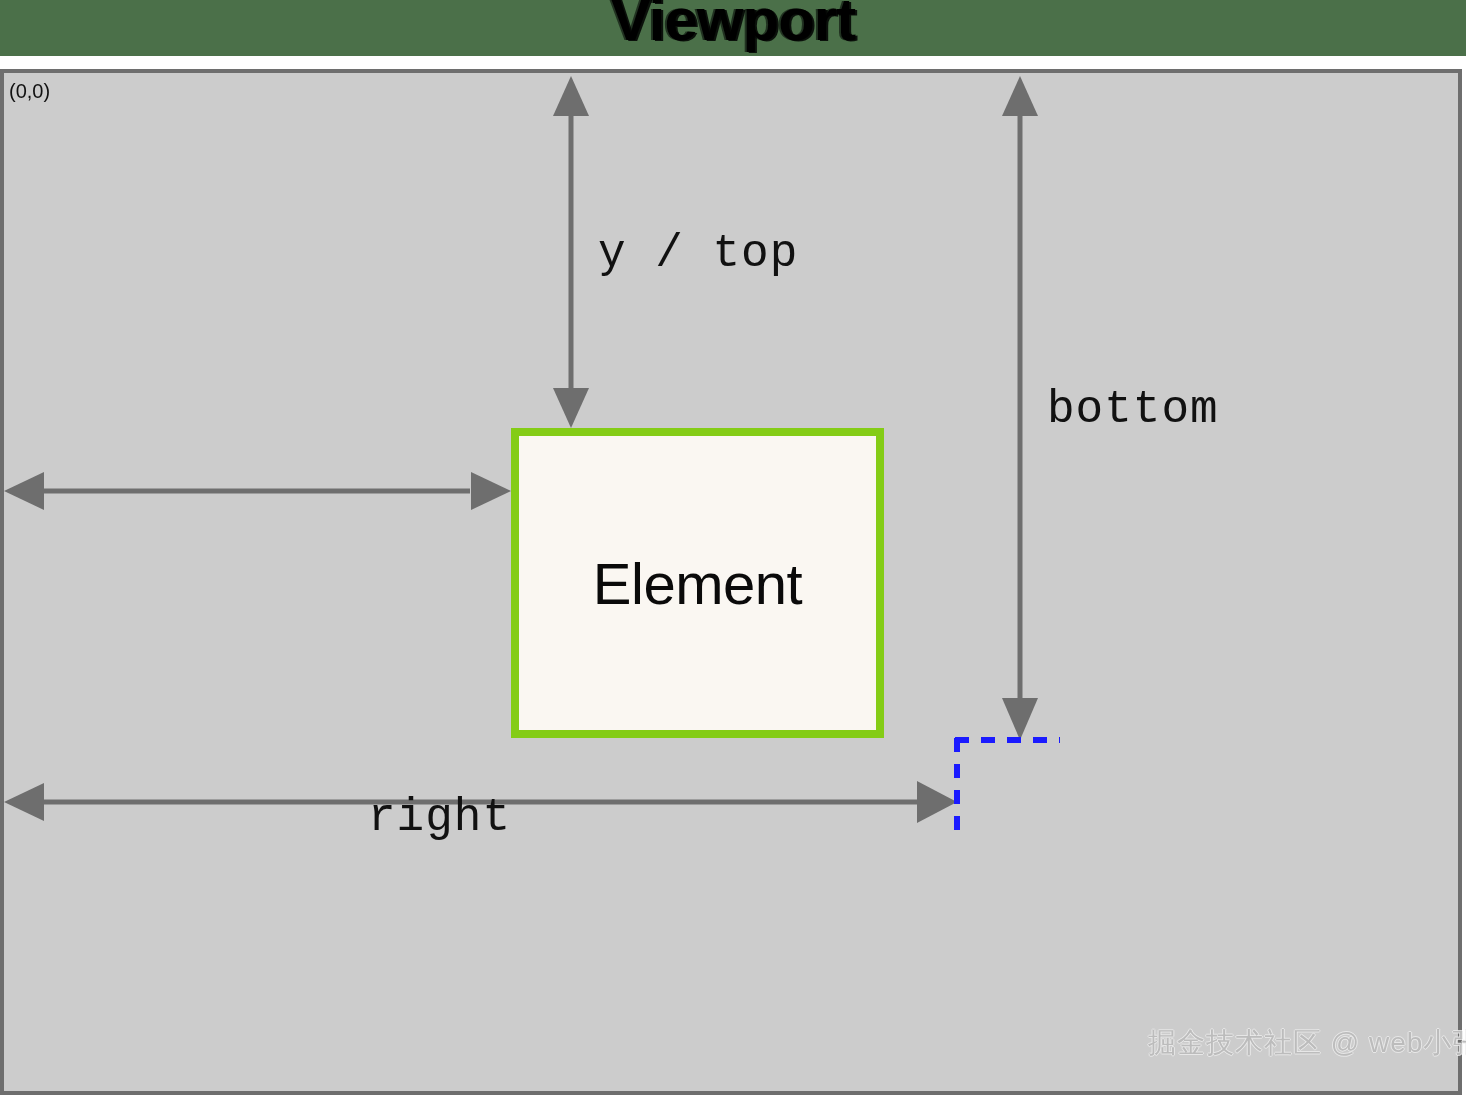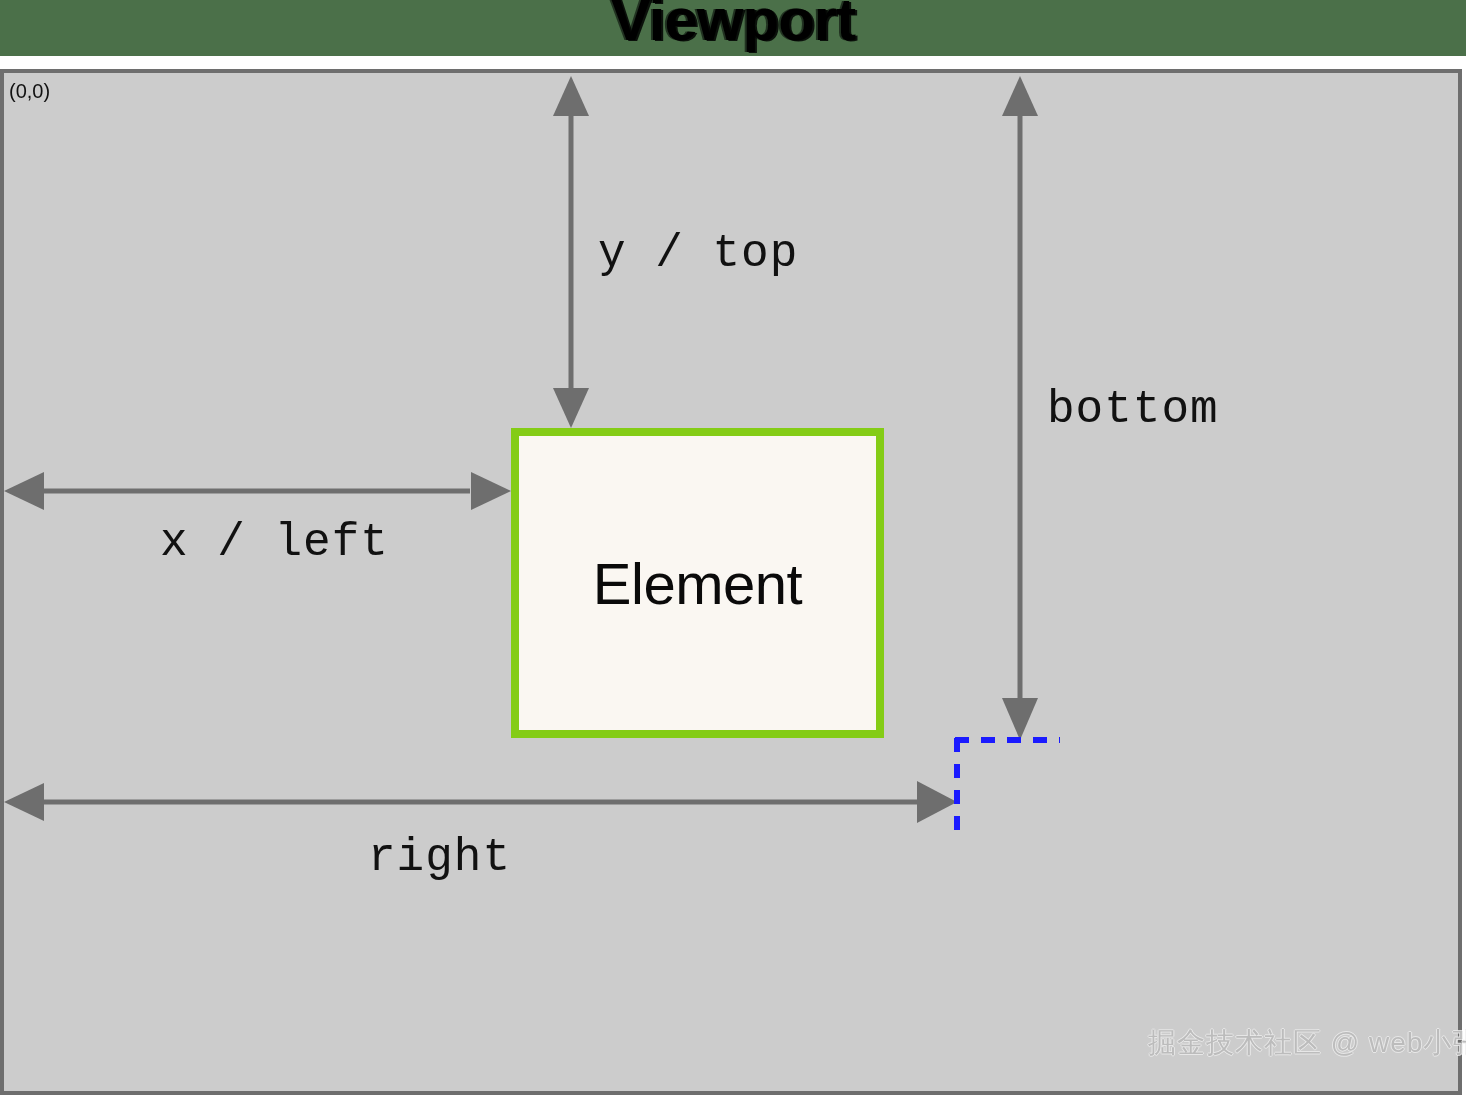--- a/index.html
+++ b/index.html
@@ -101,21 +101,21 @@
     position: absolute;
     font-family: "Liberation Mono", monospace;
     font-size: 46px;
     color: #111111;
     white-space: nowrap;
     letter-spacing: 1px;
   }
   .lbl-ytop   { left: 598px;  top: 228px; }
   .lbl-bottom { left: 1047px; top: 384px; }
   .lbl-xleft  { left: 160px;  top: 517px; }
-  .lbl-right  { left: 368px;  top: 832px; }
+  .lbl-right  { left: 368px;  top: 792px; }
 
   
   .watermark {
     position: absolute;
     left: 1148px;
     top: 1024px;
     font-family: "Liberation Sans", sans-serif;
     font-size: 28px;
     color: rgba(150,150,150,0.55);
     text-shadow:
@@ -173,19 +173,18 @@
     <g>
       <line x1="955" y1="740" x2="1060" y2="740" stroke="#1a1aff" stroke-width="6" stroke-dasharray="14 12"></line>
       <line x1="957" y1="738" x2="957" y2="842" stroke="#1a1aff" stroke-width="6" stroke-dasharray="14 12"></line>
     </g>
   </svg>
 
   <div class="dim-label lbl-ytop">y / top</div>
 
   <div class="dim-label lbl-bottom">bottom</div>
 
-  <div class="dim-label lbl-xleft">x / left</div>
 
   <div class="dim-label lbl-right">right</div>
 
   <div class="watermark">掘金技术社区 @ web小张</div>
 
 </div>
 
 </body></html>

